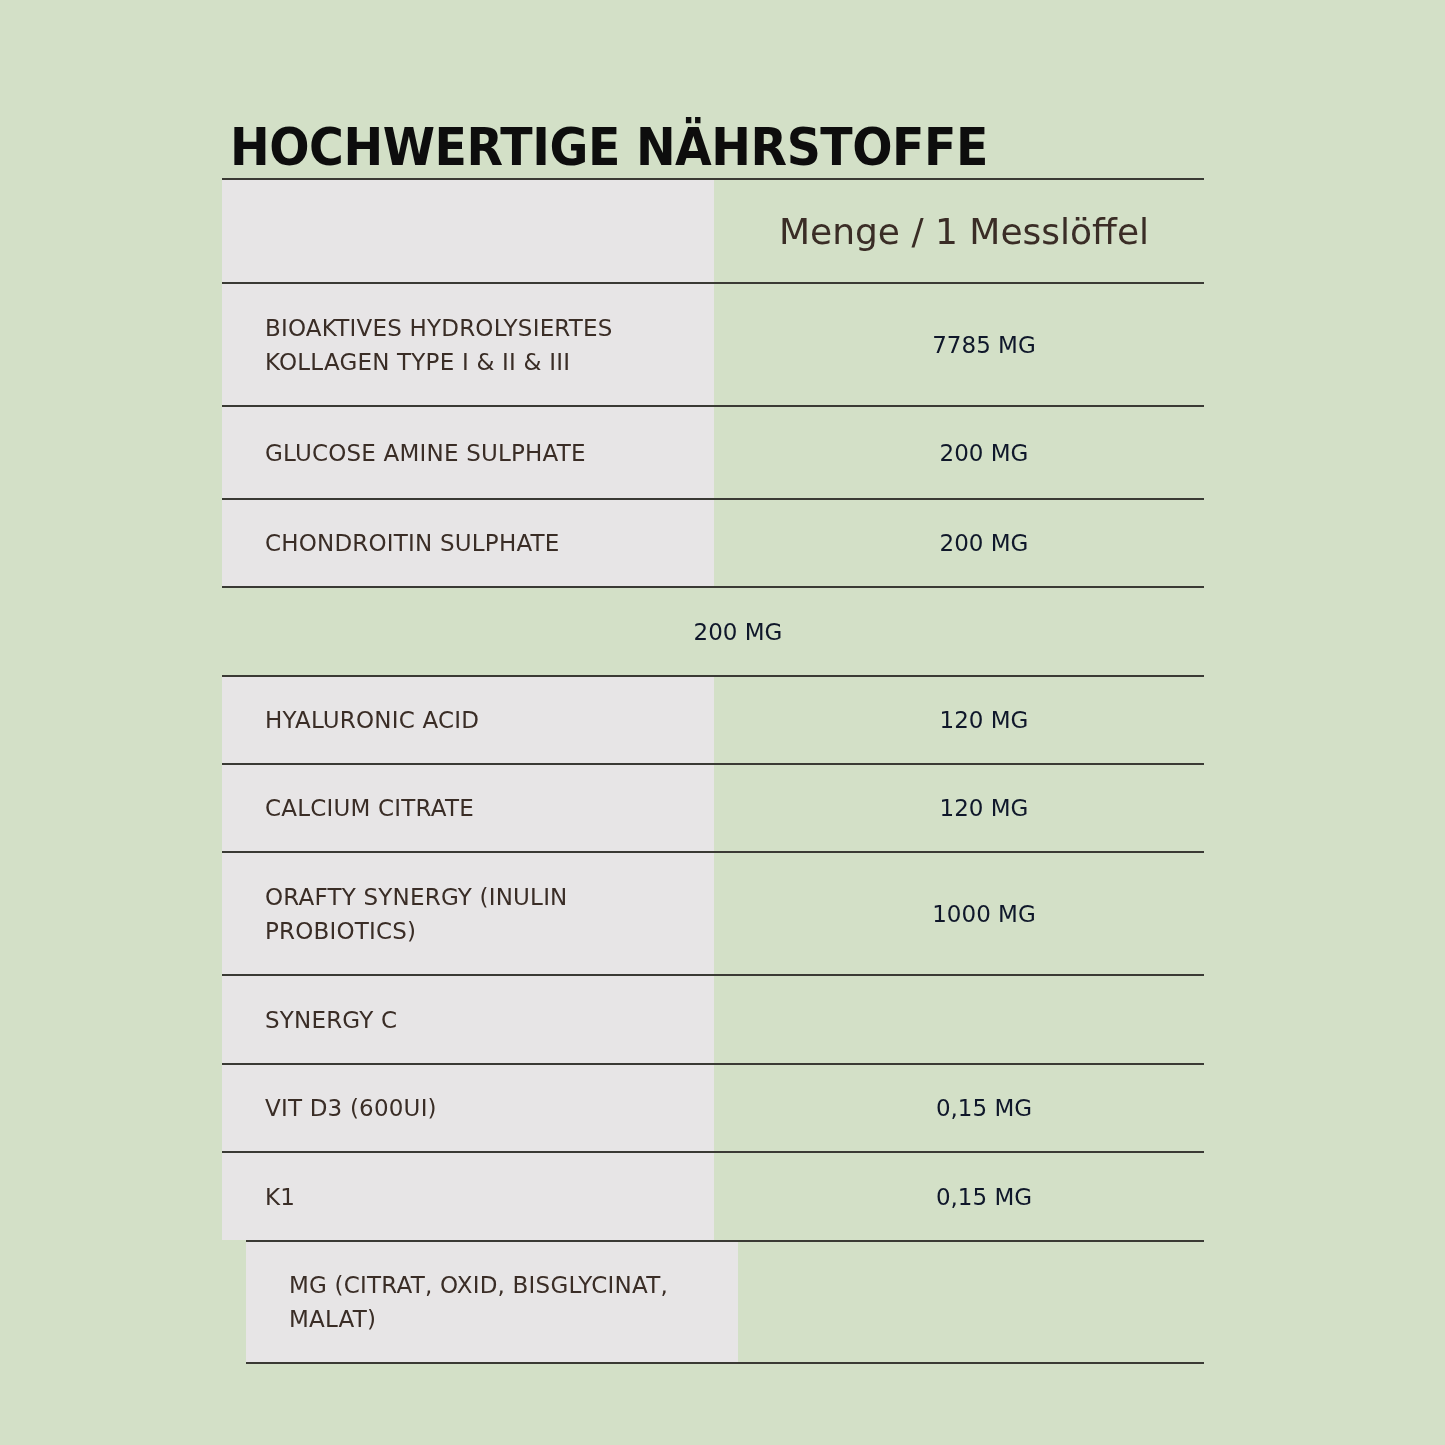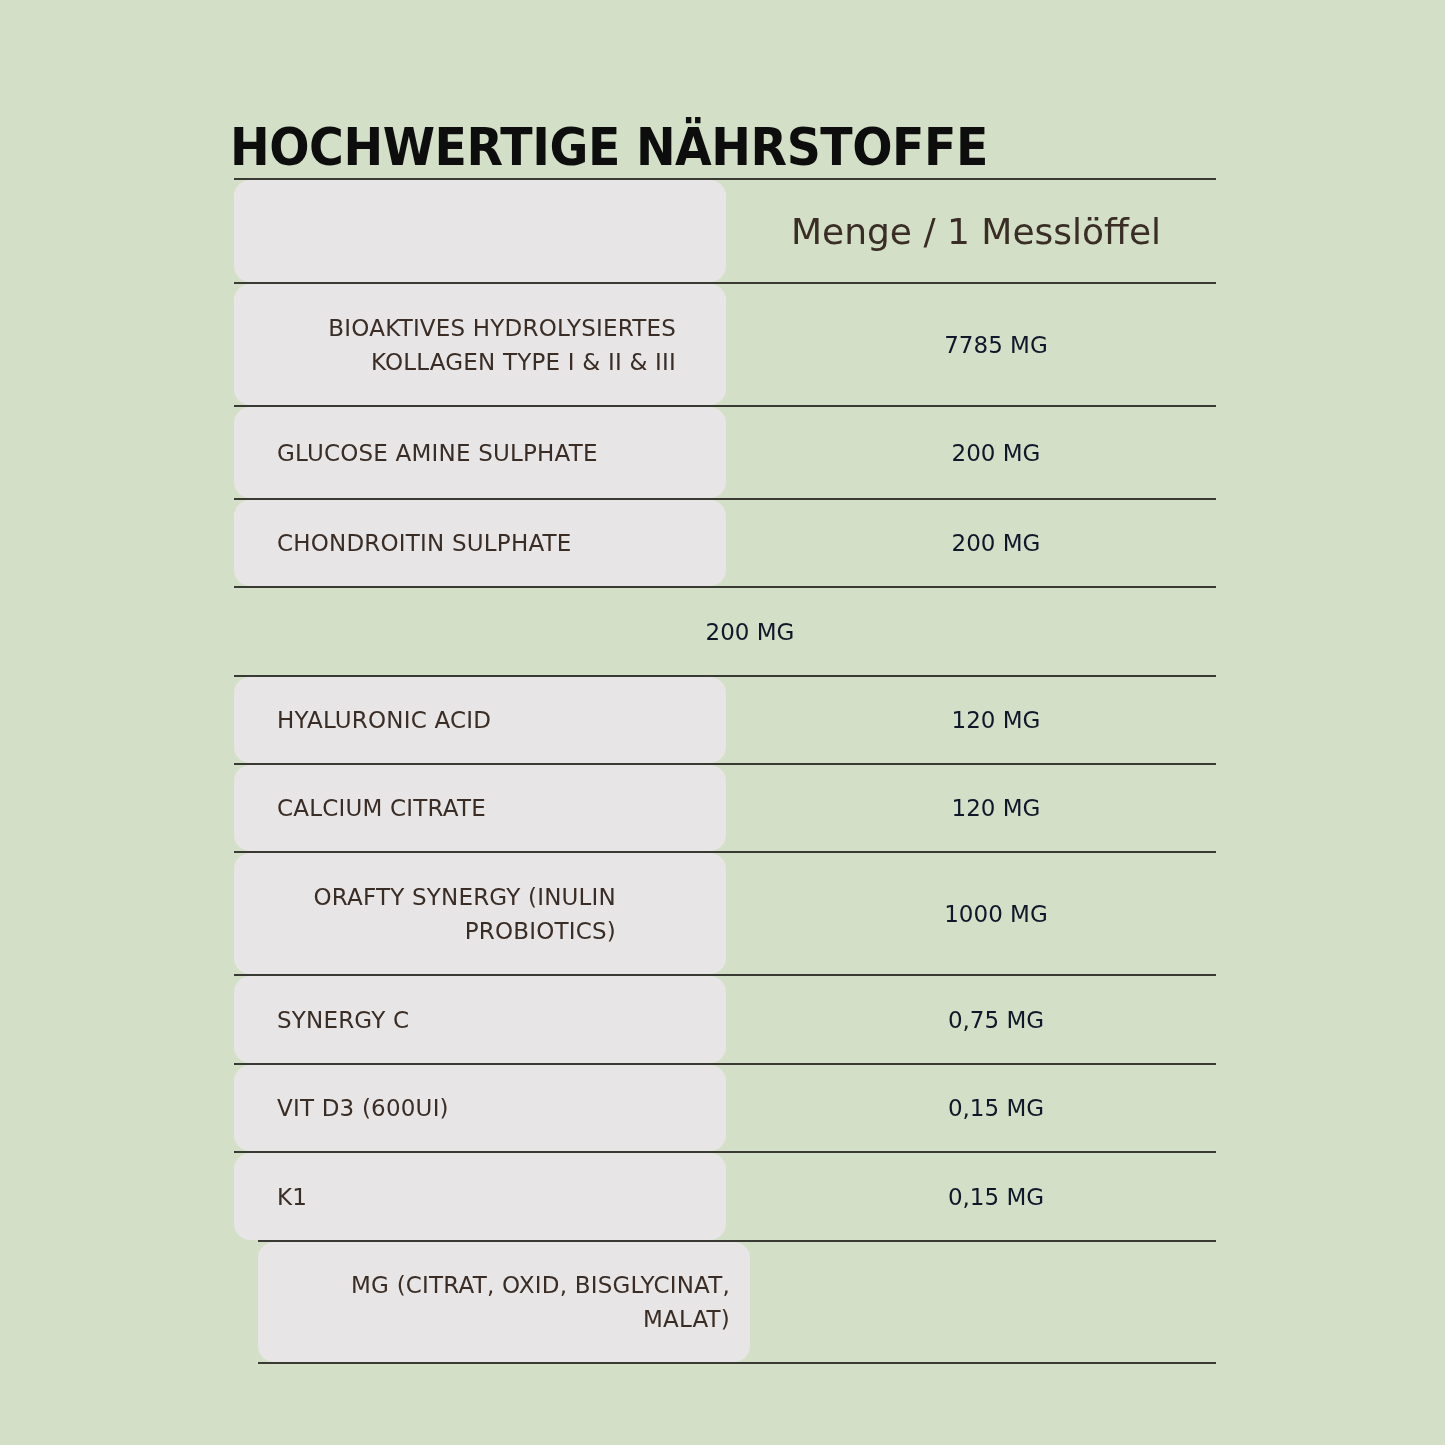--- a/index.html
+++ b/index.html
@@ -17,41 +17,39 @@
     font-weight: bold;
     font-size: 51px;
     letter-spacing: -0.5px;
     color: #0d0d0d;
     white-space: nowrap;
     transform: scaleX(0.93);
     transform-origin: left center;
   }
   .table {
     position: absolute;
-    left: 234px; top: 178px;
+    left: 222px; top: 178px;
     width: 982px;
-    text-align: right;
   }
   .row {
     display: flex;
     border-top: 2px solid #3a3a34;
     box-sizing: border-box;
   }
   .row.last { border-bottom: 2px solid #3a3a34; margin-left: 24px; }
   .cell-name {
     width: 492px;
     background: #e7e5e6;
     display: flex; align-items: center;
     padding-left: 43px;
     box-sizing: border-box;
     color: #3a2d26;
     font-size: 23px;
     line-height: 34px;
     letter-spacing: 0.2px;
-    border-radius: 16px;
   }
   .cell-val {
     flex: 1;
     display: flex; align-items: center; justify-content: center;
     color: #0f172a;
     font-size: 23px;
     padding-left: 50px;
     box-sizing: border-box;
   }
   .header .cell-val {
@@ -93,21 +91,20 @@
   <div class="row" style="height:88px">
     <div class="cell-name">CALCIUM CITRATE</div>
     <div class="cell-val">120 MG</div>
   </div>
   <div class="row" style="height:123px">
     <div class="cell-name" style="padding-right:110px">ORAFTY SYNERGY (INULIN PROBIOTICS)</div>
     <div class="cell-val">1000 MG</div>
   </div>
   <div class="row" style="height:89px">
     <div class="cell-name">SYNERGY C</div>
-    <div class="cell-val">0,75 MG</div>
   </div>
   <div class="row" style="height:88px">
     <div class="cell-name">VIT D3 (600UI)</div>
     <div class="cell-val">0,15 MG</div>
   </div>
   <div class="row" style="height:89px">
     <div class="cell-name">K1</div>
     <div class="cell-val">0,15 MG</div>
   </div>
   <div class="row last" style="height:124px">

